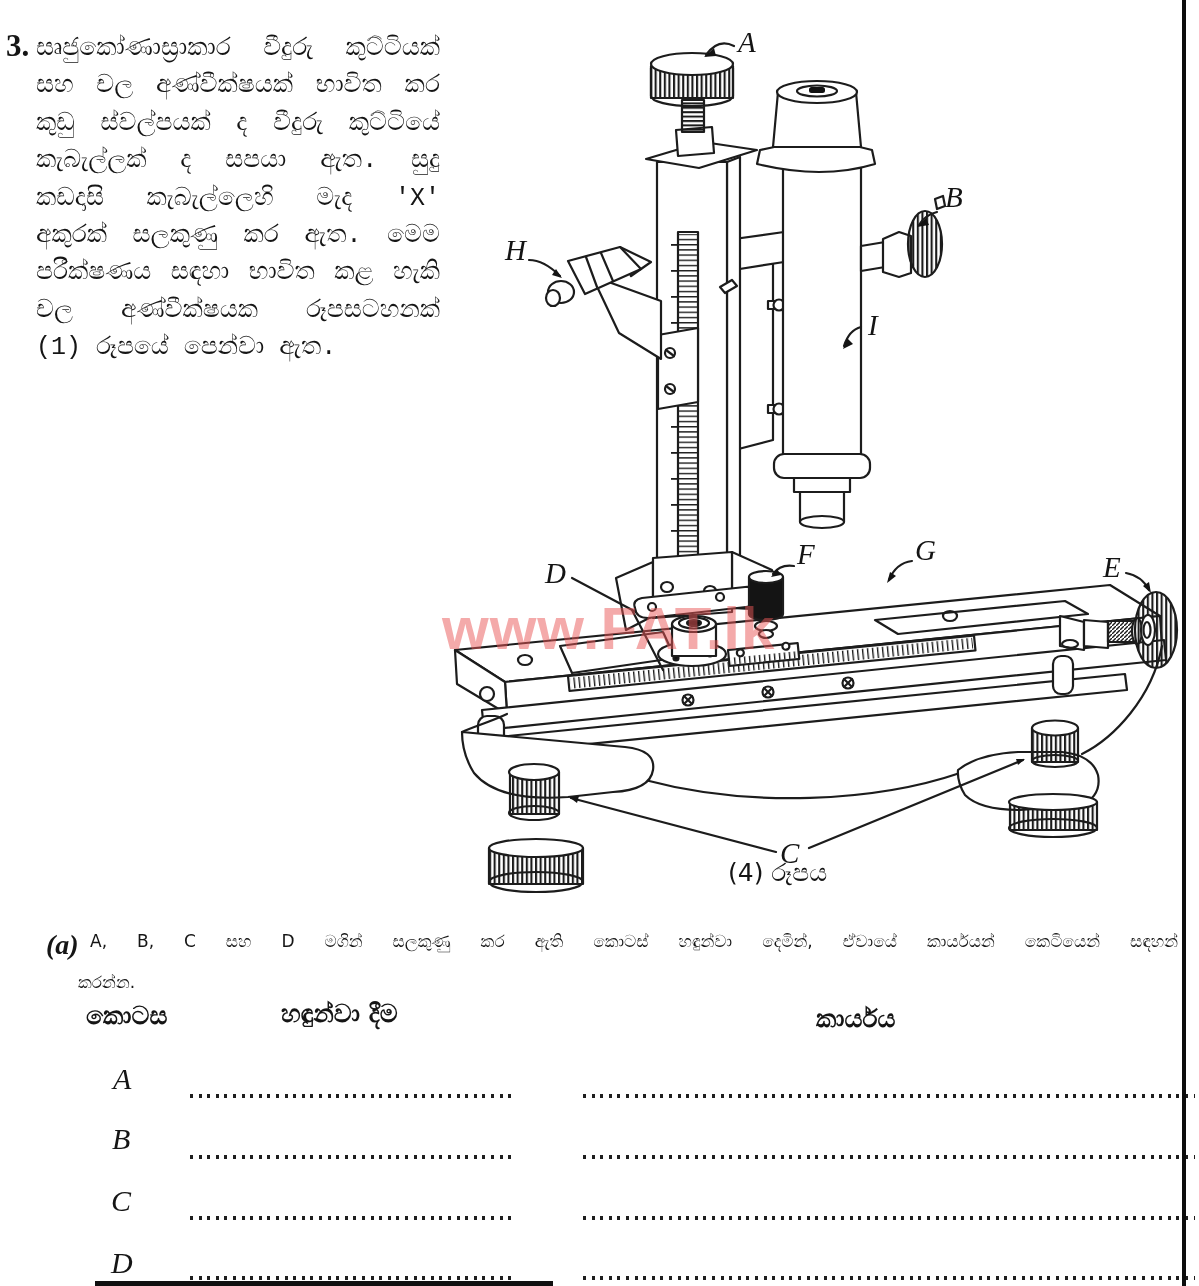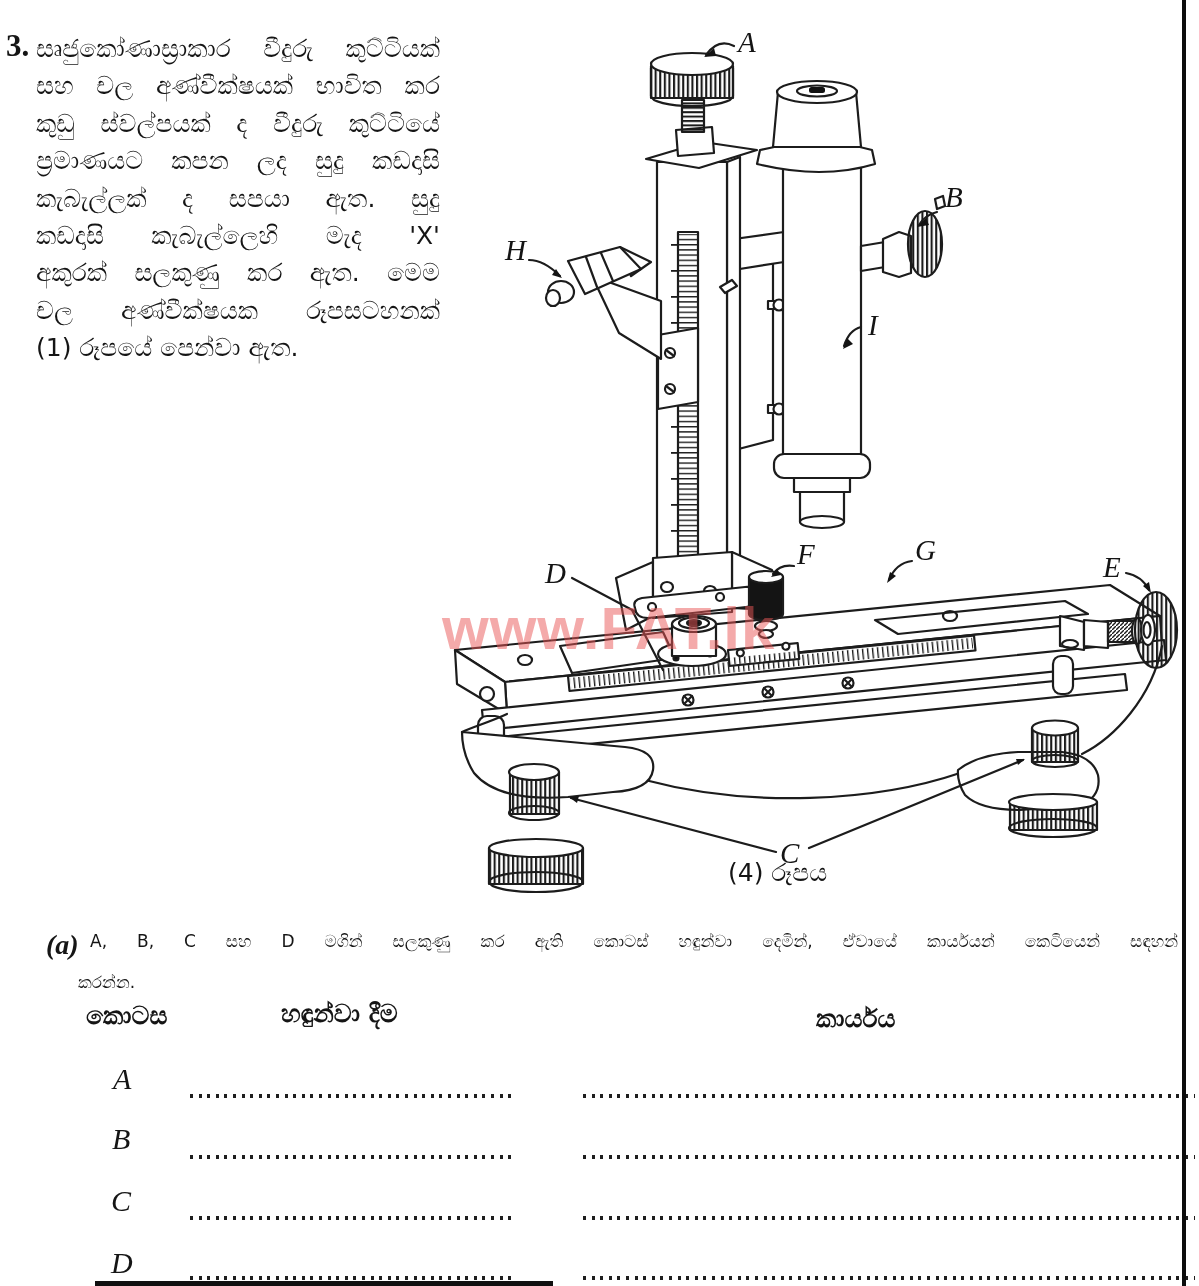--- a/index.html
+++ b/index.html
@@ -4,21 +4,21 @@
 <style>
   html,body{margin:0;padding:0;}
   body{
     width:1199px;height:1286px;position:relative;background:#fff;
     font-family:"DejaVu Sans","Liberation Sans",sans-serif;color:#151515;
     overflow:hidden;
   }
   .abs{position:absolute;}
   
   .qnum{font-family:"Liberation Serif",serif;font-weight:bold;font-size:31px;}
-  .qtext{width:404px;}
+  .qtext{width:404px;font-family:Liberation Mono, monospace;}
   .qline{font-size:25px;line-height:37.4px;height:37.4px;white-space:nowrap;
          text-align:justify;text-align-last:justify;overflow:visible;}
   .qline.last{text-align:right;text-align-last:left;}
   
   .amarker{font-family:"Liberation Serif",serif;font-style:italic;font-size:28px;font-weight:bold;}
   .aline{font-size:17px;white-space:nowrap;}
   .aline1{width:1088px;text-align:justify;text-align-last:justify;}
   .thead{font-size:25px;font-weight:bold;}
   .rowletter{font-family:"Liberation Serif",serif;font-style:italic;font-size:30px;}
   .dotline{height:4px;background-image:repeating-linear-gradient(90deg,#1e1e1e 0 3px,transparent 3px 8.6px);}
@@ -34,24 +34,24 @@
 </style>
 </head>
 <body>
 
 <div class="abs qnum" style="left:6px;top:28px;">3.</div>
 
 <div class="abs qtext" style="left:36px;top:30px;">
   <div class="qline">සෘජුකෝණාස්‍රාකාර වීදුරු කුට්ටියක්</div>
   <div class="qline">සහ චල අණ්වීක්ෂයක් භාවිත කර</div>
   <div class="qline">කුඩු ස්වල්පයක් ද වීදුරු කුට්ටියේ</div>
-  <div class="qline">ප්‍රමාණයට කපන ලද සුදු කඩදාසි</div>
   <div class="qline">කැබැල්ලක් ද සපයා ඇත. සුදු</div>
   <div class="qline">කඩදාසි කැබැල්ලෙහි මැද 'X'</div>
   <div class="qline">අකුරක් සලකුණු කර ඇත. මෙම</div>
+  <div class="qline">පරීක්ෂණය සඳහා භාවිත කළ හැකි</div>
   <div class="qline">චල අණ්වීක්ෂයක රූපසටහනක්</div>
   <div class="qline last">(1) රූපයේ පෙන්වා ඇත.</div>
 </div>
 
 <svg class="abs" style="left:420px;top:10px;" width="779" height="895" viewBox="0 0 779 895">
   <defs>
     <pattern id="pv" patternUnits="userSpaceOnUse" width="4.6" height="6">
       <rect width="2.1" height="6" fill="#1b1b1b"></rect>
     </pattern>
     <pattern id="ph" patternUnits="userSpaceOnUse" width="6" height="4.4">

